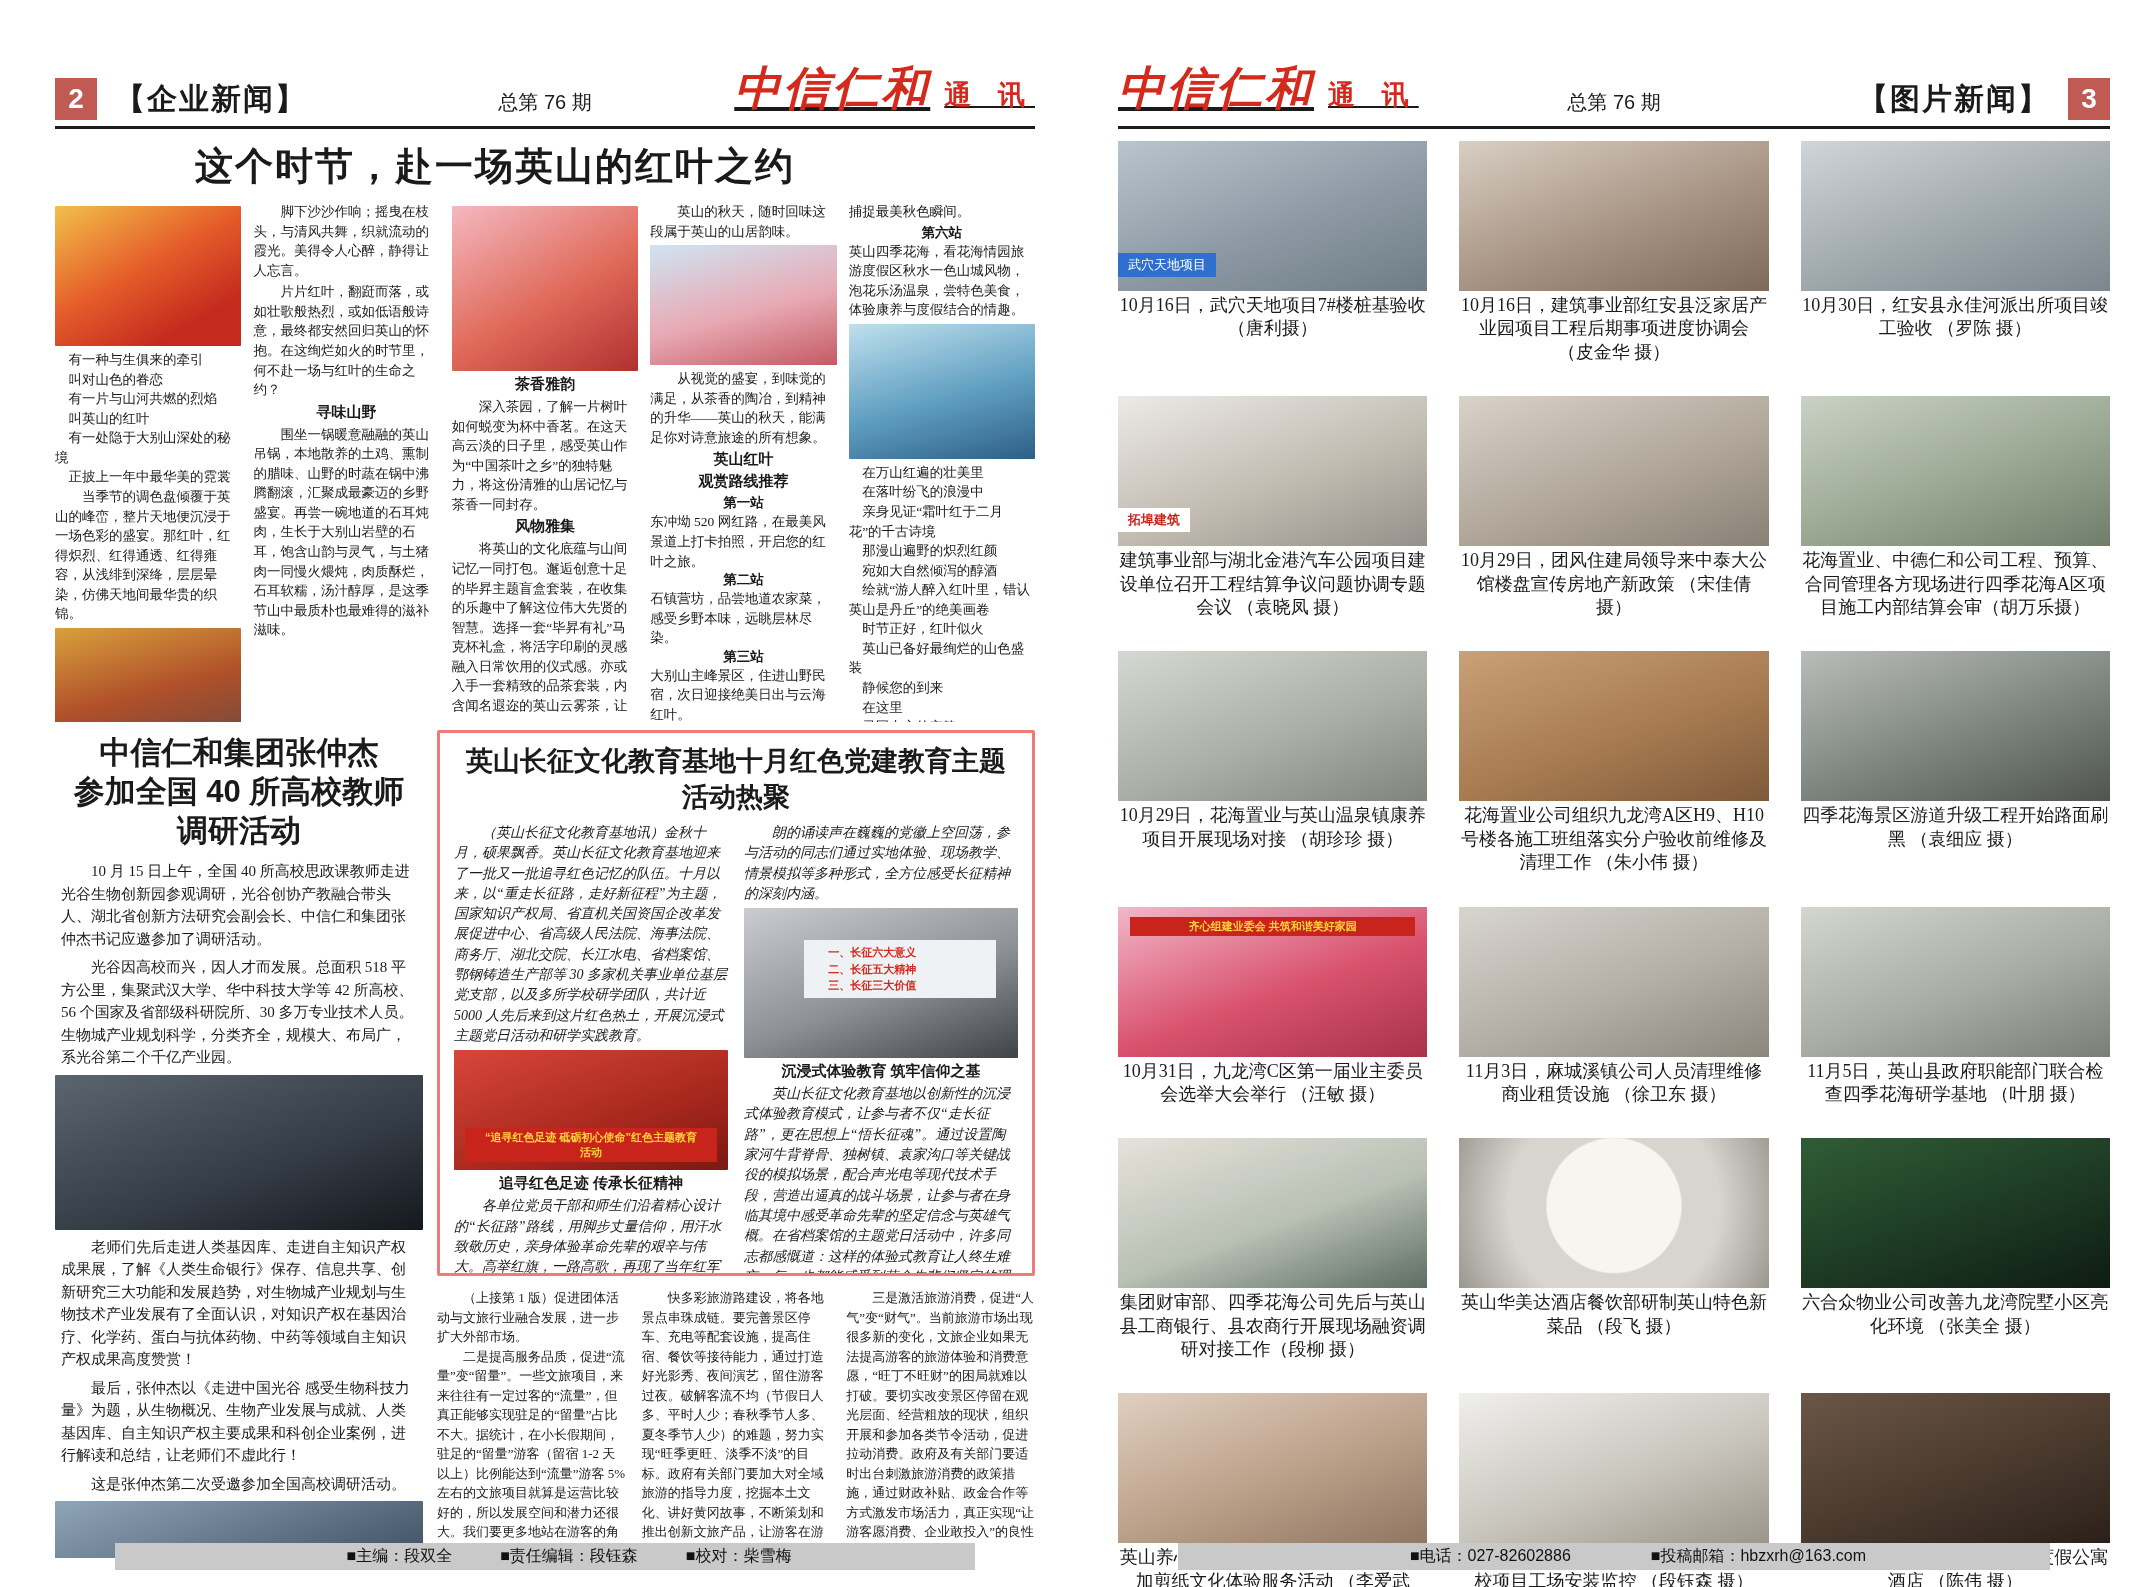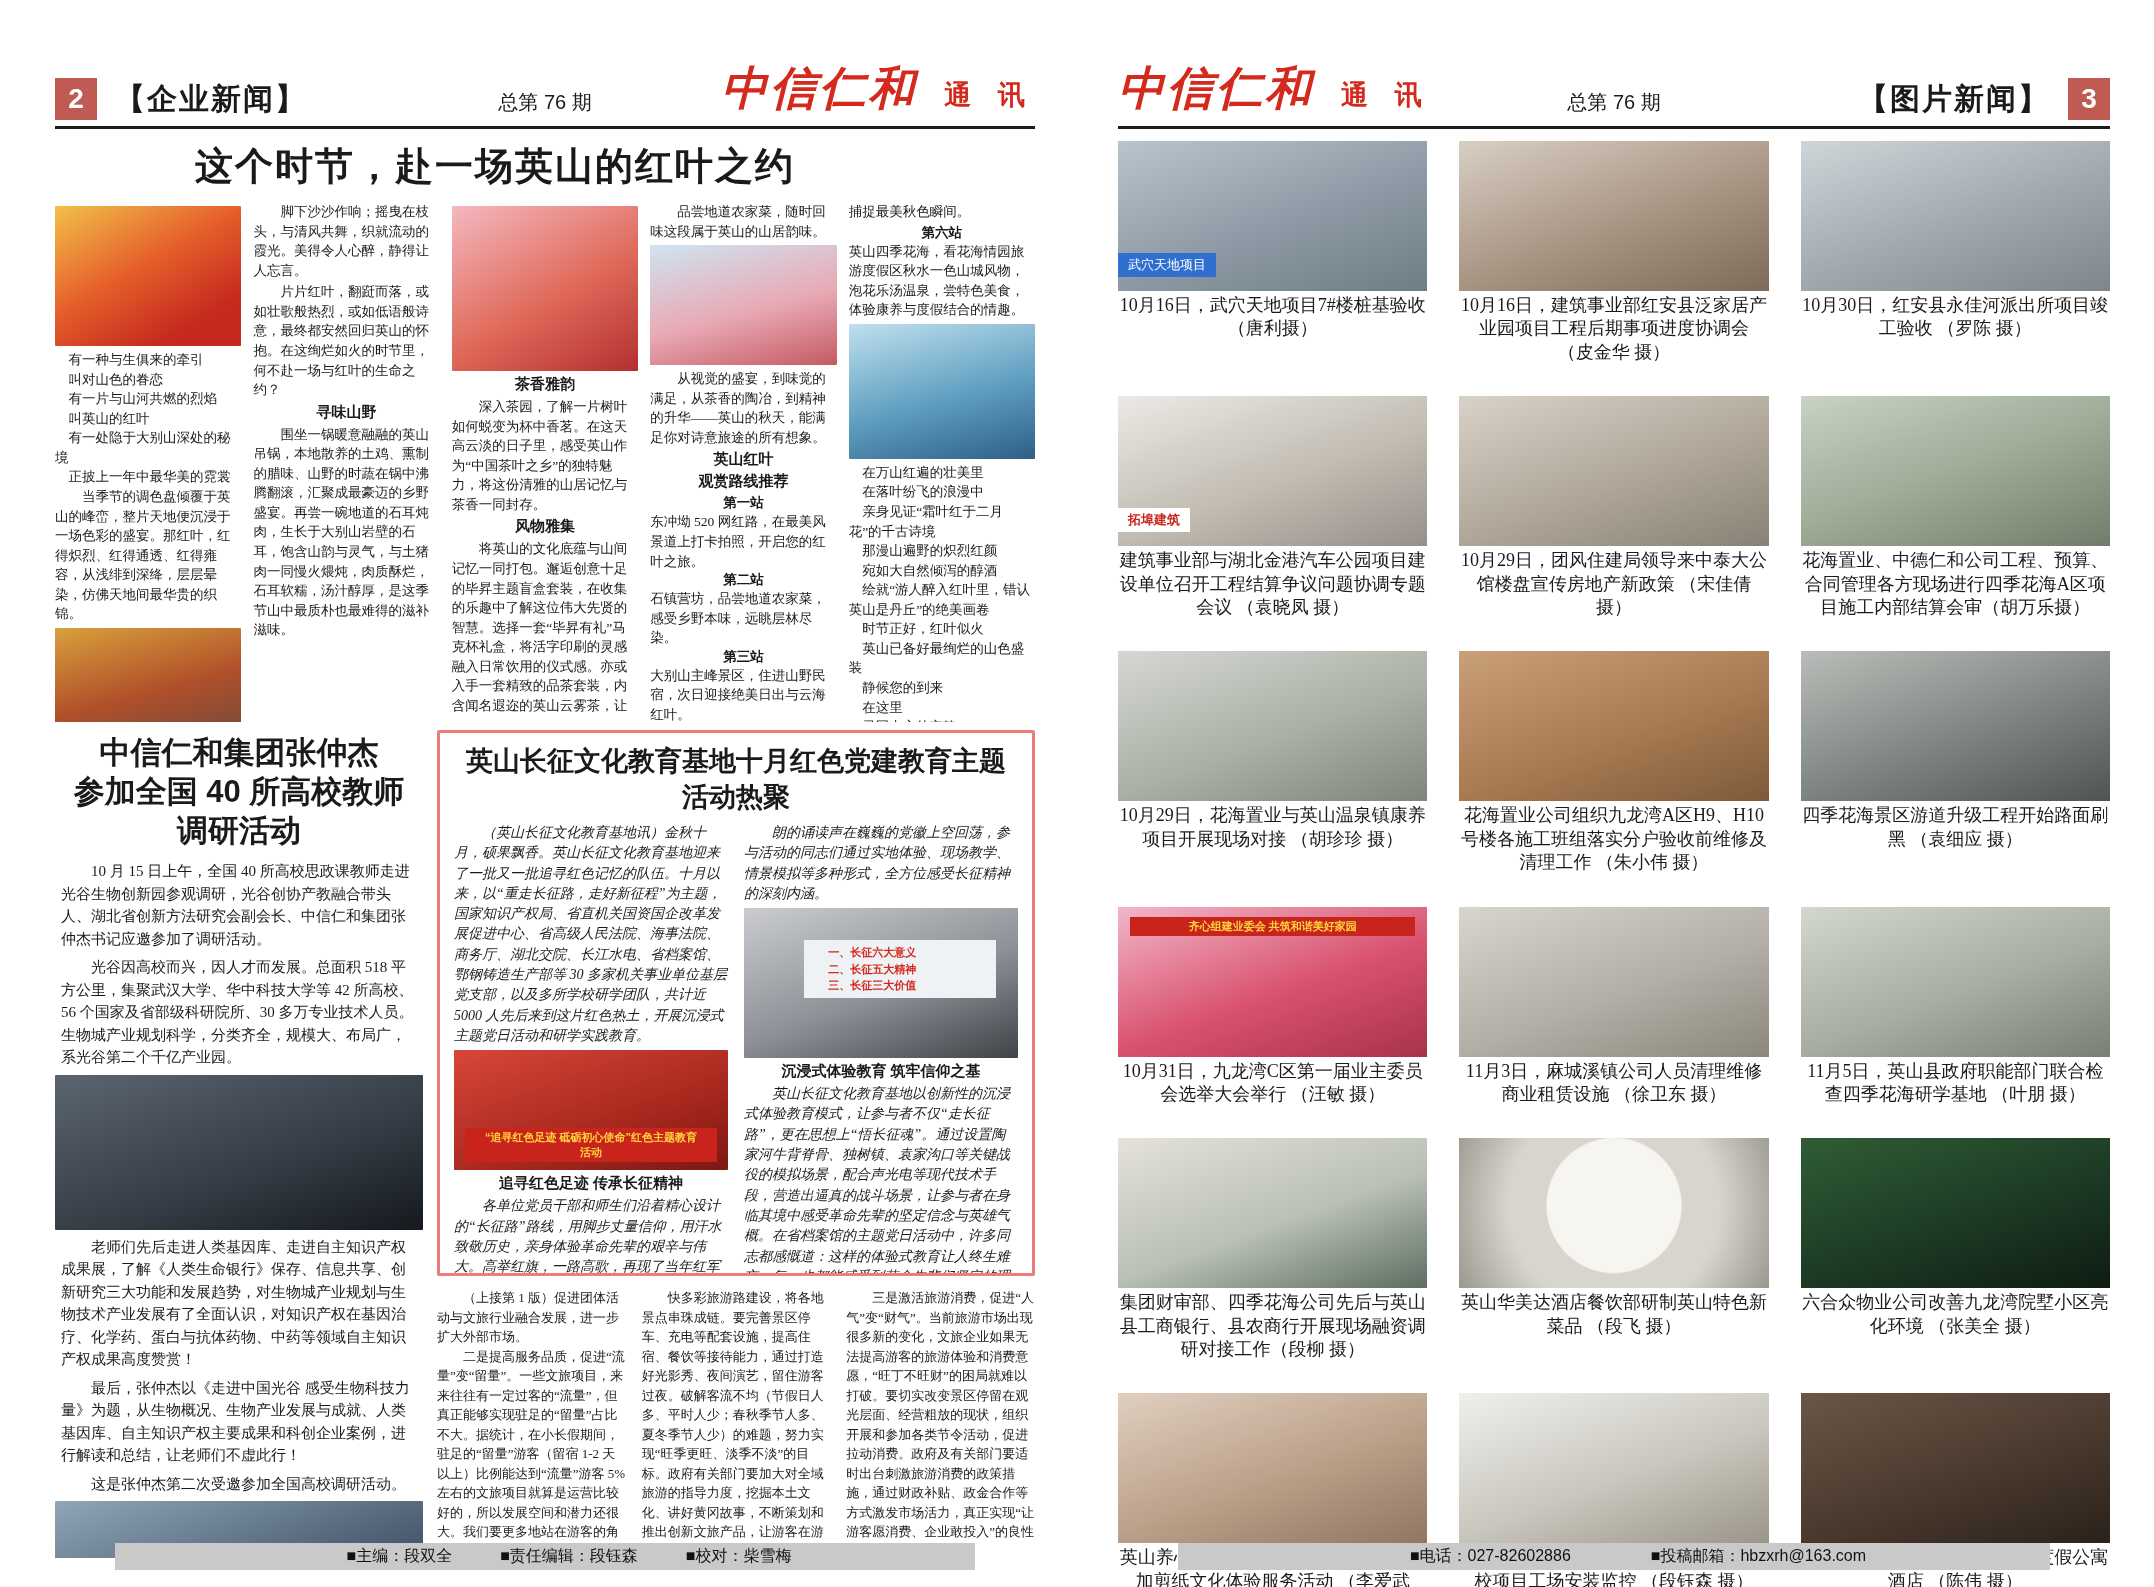--- a/index.html
+++ b/index.html
@@ -8,21 +8,21 @@
   .page{position:absolute;top:40px;height:1530px;}
   .pageL{left:55px;width:980px;}
   .pageR{left:1118px;width:992px;}
 
   
   .phead{position:relative;height:80px;border-bottom:3px solid #1c1c1c;display:flex;align-items:flex-end;padding-bottom:6px;}
   .badge{width:42px;height:42px;background:#c05a52;color:#fff;display:flex;align-items:center;justify-content:center;
          font:bold 28px "Liberation Sans",sans-serif;}
   .section{font:bold 30px "Liberation Sans",sans-serif;margin:0 18px;letter-spacing:2px;}
   .issue{font:20px "Liberation Sans",sans-serif;position:absolute;left:50%;transform:translateX(-50%);bottom:10px;}
-  .masthead{margin-left:auto;display:flex;align-items:baseline;gap:27px;}
+  .masthead{margin-left:auto;display:flex;align-items:baseline;gap:14px;text-decoration:underline;}
   .pageR .masthead{margin-left:0;margin-right:auto;}
   .mh1{font:bold 46px "Liberation Serif",serif;font-style:italic;color:#d42a1e;letter-spacing:3px;}
   .mh2{font:bold 27px "Liberation Serif",serif;color:#d42a1e;letter-spacing:10px;}
 
   
   .a1title{margin:12px 0 10px 120px;text-align:center;font:bold 38px "Liberation Sans",sans-serif;letter-spacing:2px;width:640px;}
   .cols5{display:flex;gap:12px;height:520px;overflow:hidden;}
   .col{flex:1;overflow:hidden;font-size:13.5px;line-height:1.45;}
   .col p{margin:0 0 2px 0;text-indent:2em;}
   .col p.noind{text-indent:0;}
@@ -138,21 +138,21 @@
         <p>围坐一锅暖意融融的英山吊锅，本地散养的土鸡、熏制的腊味、山野的时蔬在锅中沸腾翻滚，汇聚成最豪迈的乡野盛宴。再尝一碗地道的石耳炖肉，生长于大别山岩壁的石耳，饱含山韵与灵气，与土猪肉一同慢火煨炖，肉质酥烂，石耳软糯，汤汁醇厚，是这季节山中最质朴也最难得的滋补滋味。</p>
       </div>
       <div class="col">
         <div class="ph a-foliage"></div>
         <div class="subh">茶香雅韵</div>
         <p>深入茶园，了解一片树叶如何蜕变为杯中香茗。在这天高云淡的日子里，感受英山作为“中国茶叶之乡”的独特魅力，将这份清雅的山居记忆与茶香一同封存。</p>
         <div class="subh">风物雅集</div>
         <p>将英山的文化底蕴与山间记忆一同打包。邂逅创意十足的毕昇主题盲盒套装，在收集的乐趣中了解这位伟大先贤的智慧。选择一套“毕昇有礼”马克杯礼盒，将活字印刷的灵感融入日常饮用的仪式感。亦或入手一套精致的品茶套装，内含闻名遐迩的英山云雾茶，让</p>
       </div>
       <div class="col">
-        <p>品尝地道农家菜，随时回味这段属于英山的山居韵味。</p>
+        <p>英山的秋天，随时回味这段属于英山的山居韵味。</p>
         <div class="ph a-pink"></div>
         <p>从视觉的盛宴，到味觉的满足，从茶香的陶冶，到精神的升华——英山的秋天，能满足你对诗意旅途的所有想象。</p>
         <div class="subh">英山红叶</div>
         <div class="subh">观赏路线推荐</div>
         <div class="stop"><b>第一站</b><span>东冲坳 520 网红路，在最美风景道上打卡拍照，开启您的红叶之旅。</span></div>
         <div class="stop"><b>第二站</b><span>石镇营坊，品尝地道农家菜，感受乡野本味，远眺层林尽染。</span></div>
         <div class="stop"><b>第三站</b><span>大别山主峰景区，住进山野民宿，次日迎接绝美日出与云海红叶。</span></div>
 
       </div>
       <div class="col">

